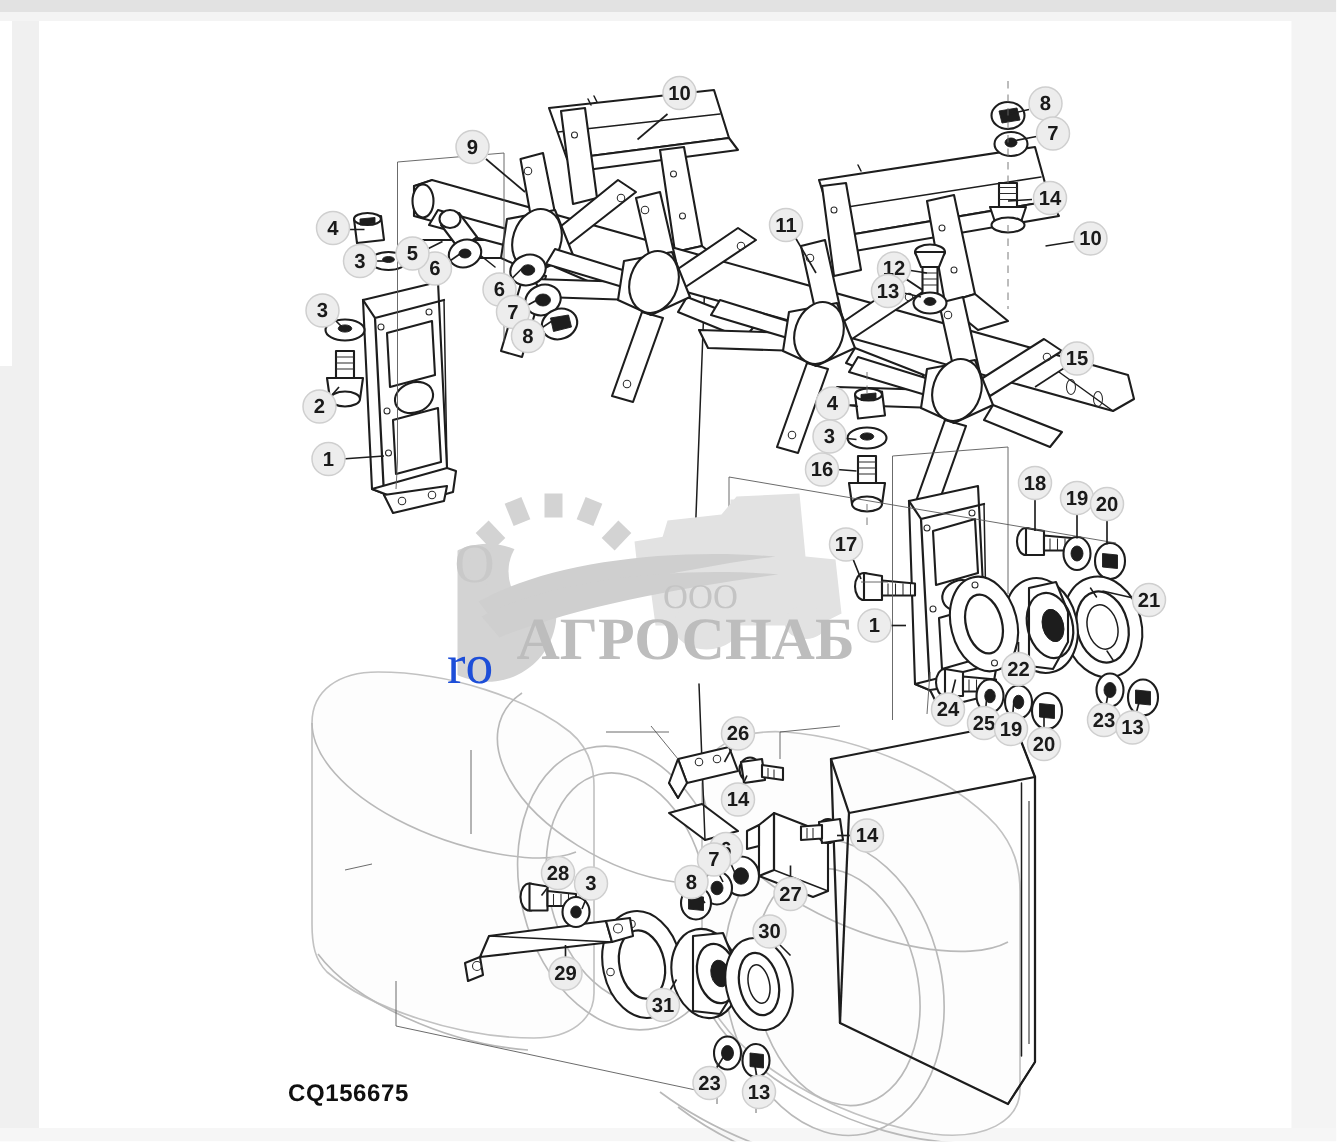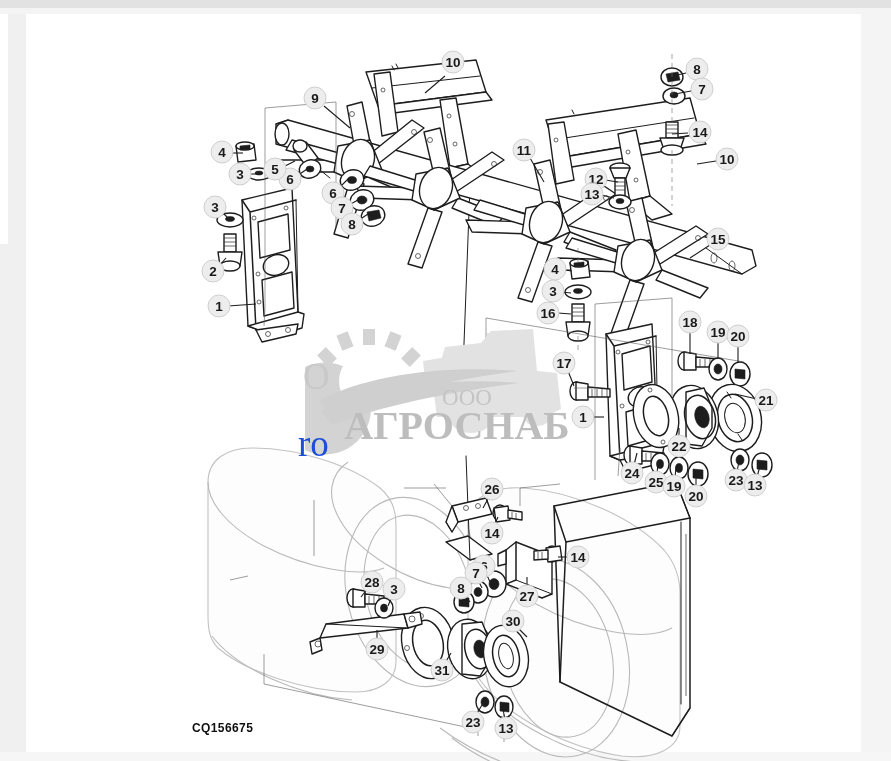--- a/index.html
+++ b/index.html
@@ -83,21 +83,21 @@
     font-family:"Liberation Serif", serif;
   }
   .gt1 { left:303px; top:355px; font-size:37px; }
   .gt2 { left:298px; top:400px; font-size:37px; }
 
   #drawing-number {
     position:absolute;
     left:192px;
     top:721px;
     font-family:"Liberation Sans", sans-serif;
-    font-size:12px;
+    font-size:16px;
     font-weight:700;
     letter-spacing:0.4px;
     color:#101010;
   }
 </style>
 </head>
 <body>
 
 <div id="page">
 

